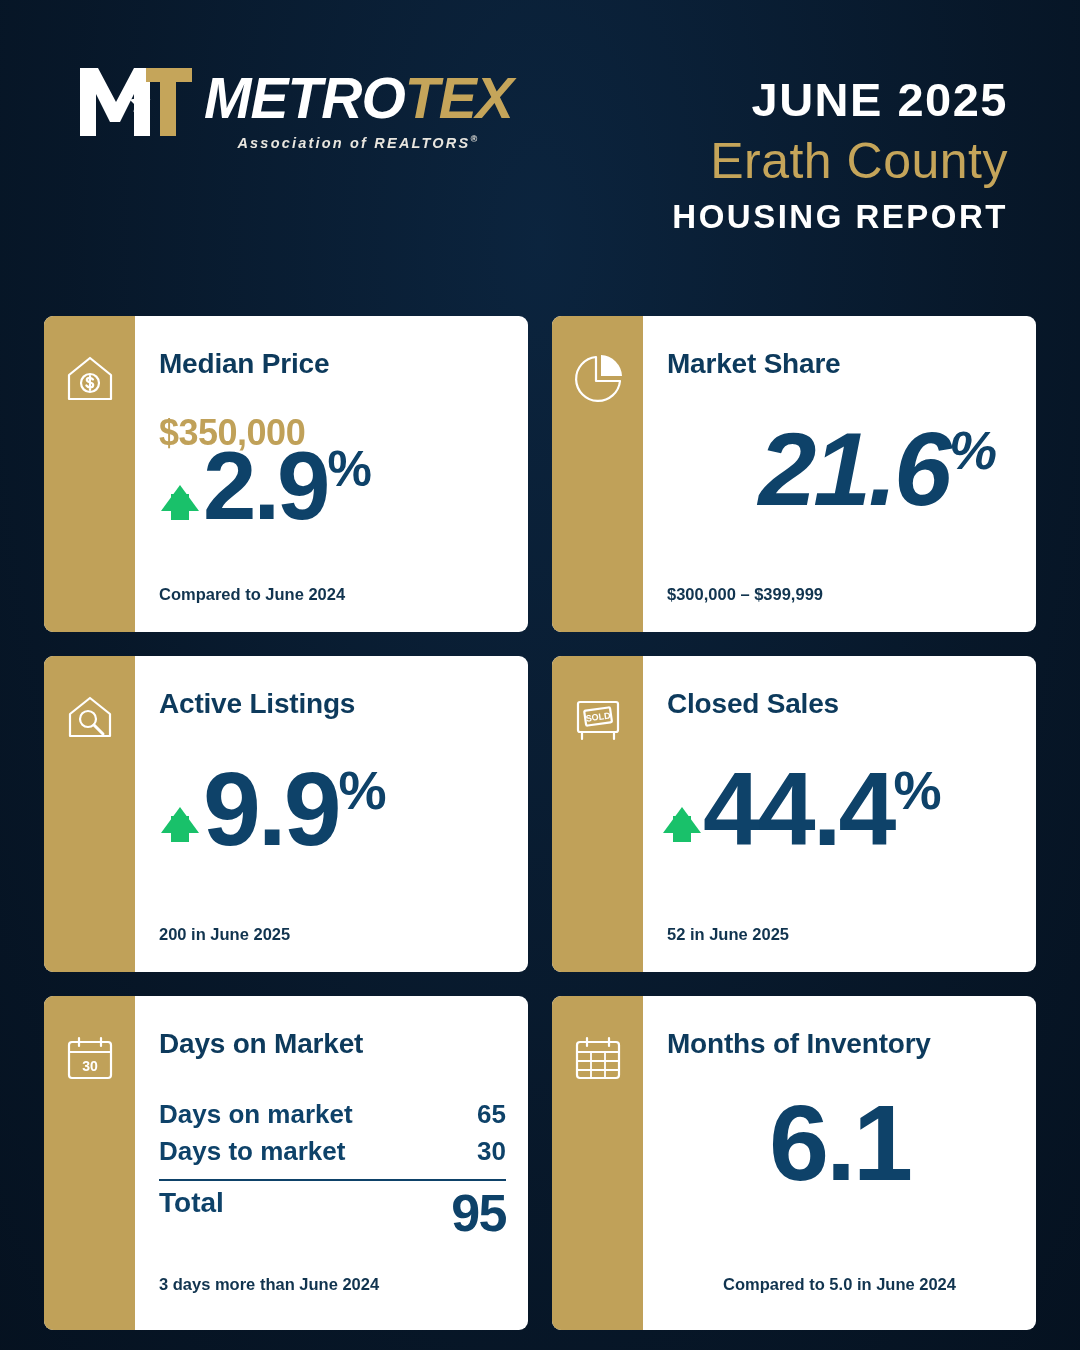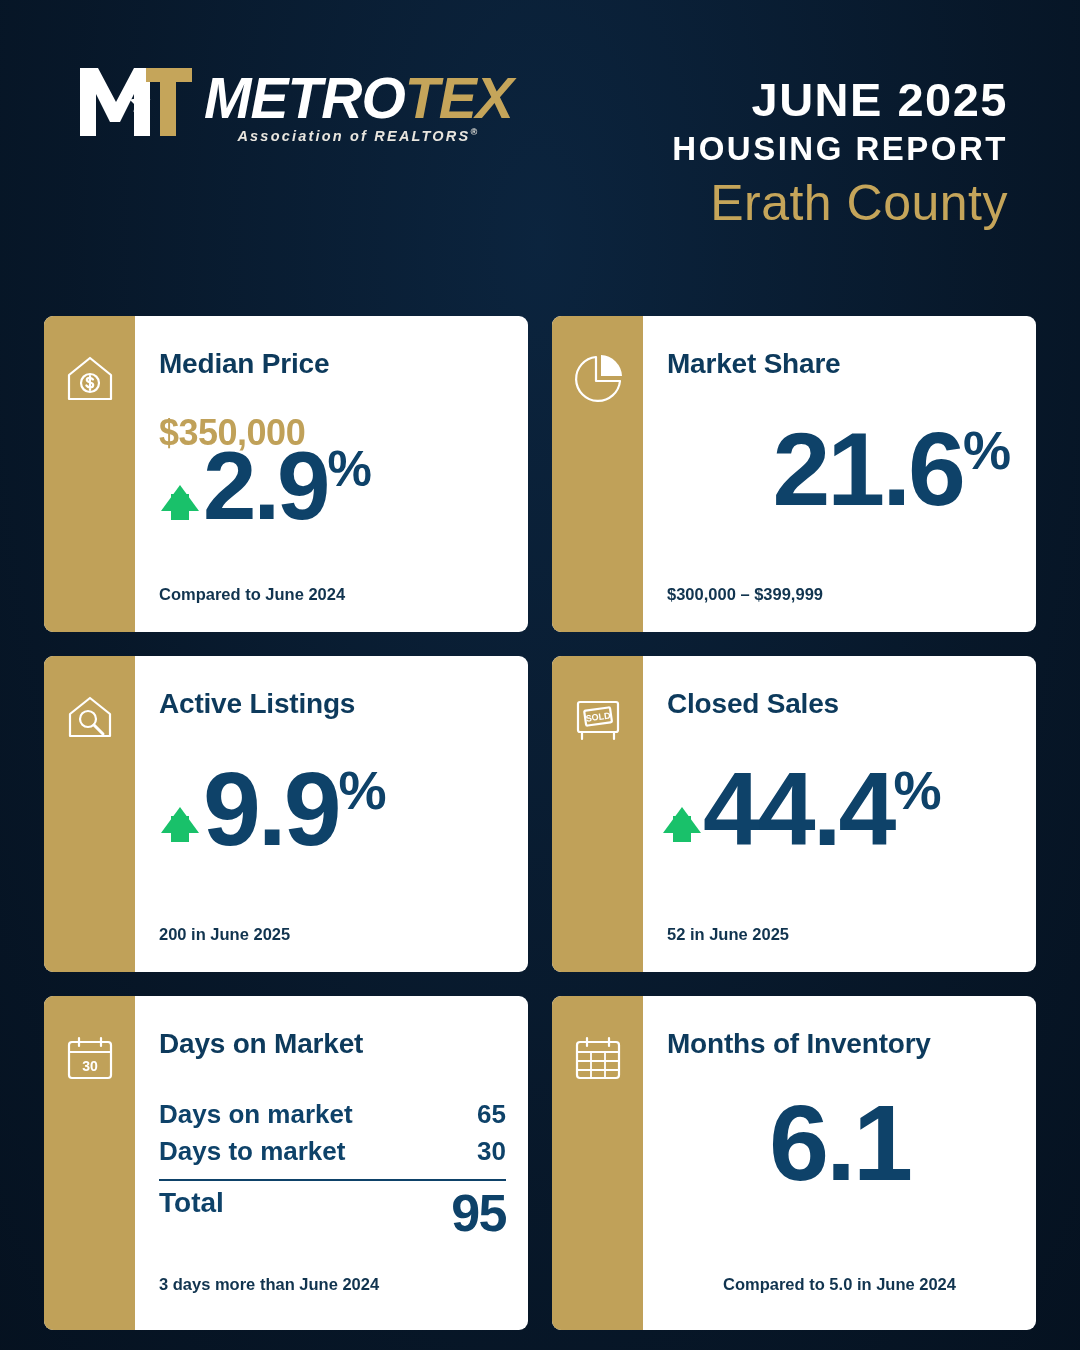--- a/index.html
+++ b/index.html
@@ -63,20 +63,21 @@
   #logo-metrotex {
     font-size: 57px;
     font-weight: bold;
     letter-spacing: -1px;
     line-height: 1;
     color: #ffffff;
     font-family: "Liberation Sans", sans-serif;
   }
   #logo-metrotex .tex { color: #c5a55a; }
   #logo-sub {
+    margin-top: 7px;
     font-size: 14.5px;
     letter-spacing: 2.2px;
     color: #e9e6df;
     font-weight: bold;
     text-align: center;
   }
   #logo-sub .reg { font-size: 9px; vertical-align: super; }
 
   #title-block {
     position: absolute;
@@ -210,24 +211,25 @@
     position: absolute;
     left: 68px;
     top: 124px;
     font-size: 96px;
   }
   #card-median .footnote { bottom: 28px; margin-top: 11px; }
 
   
   #card-share .stat-big {
     position: absolute;
-    right: 26px;
+    right: 40px;
     top: 104px;
     font-size: 104px;
     text-align: right;
+    font-style: italic;
   }
   #card-share .footnote { bottom: 28px; }
 
   
   #card-active .arrow-wrap { left: 26px; top: 134px; }
   #card-active .stat-big {
     position: absolute;
     left: 68px;
     top: 104px;
     font-size: 104px;
@@ -310,22 +312,22 @@
       </svg>
     </div>
     <div id="logo-words">
       <div id="logo-metrotex"><span>METRO</span><span class="tex">TEX</span></div>
       <div id="logo-sub"><span>Association of REALTORS</span><span class="reg">®</span></div>
     </div>
   </div>
 
   <div id="title-block">
     <div id="report-month">JUNE 2025</div>
+    <div id="report-county">Erath County</div>
     <div id="report-type">HOUSING REPORT</div>
-    <div id="report-county">Erath County</div>
   </div>
 
 </div>
 
 <div id="grid">
 
   <div class="card" id="card-median">
     <div class="card-rail">
       <div class="rail-icon">
         <svg width="54" height="54" viewBox="0 0 54 54" xmlns="http://www.w3.org/2000/svg" fill="none" stroke="#ffffff" stroke-width="2.2">

